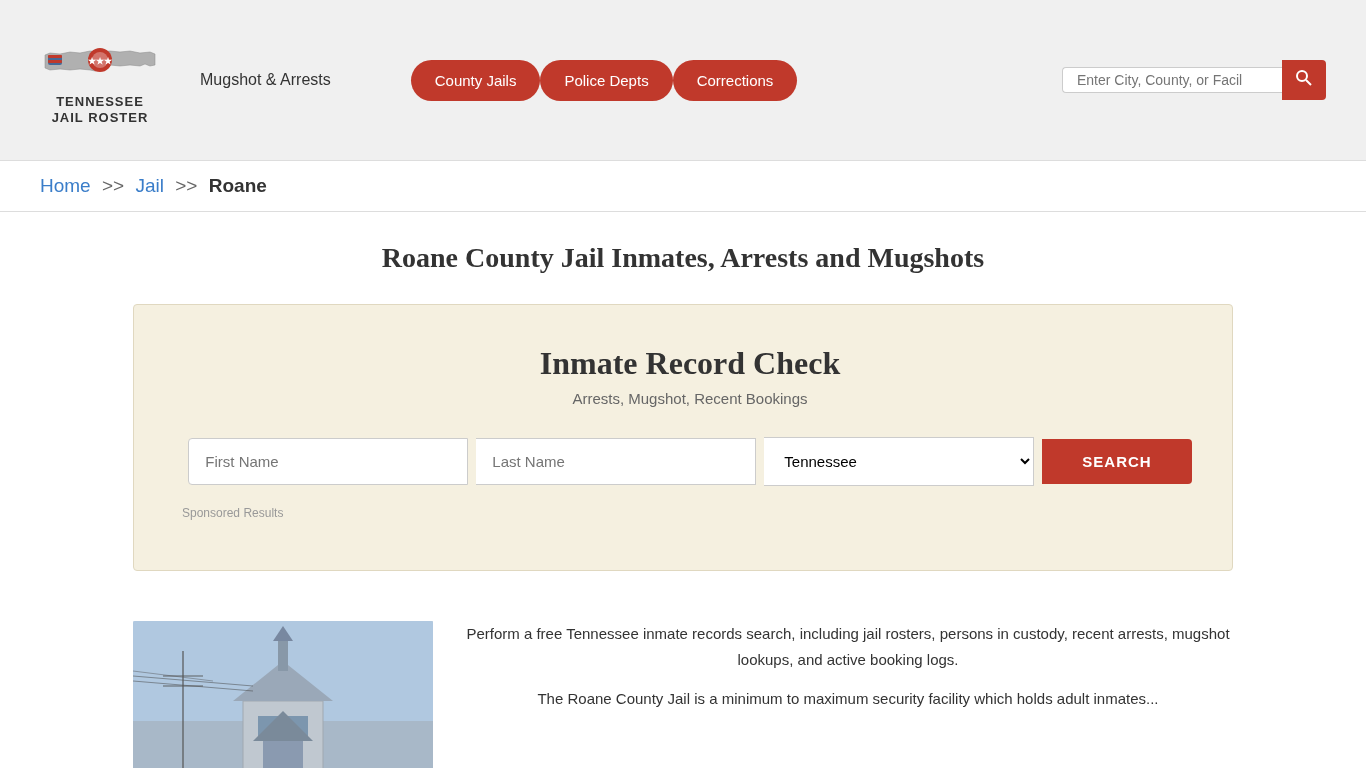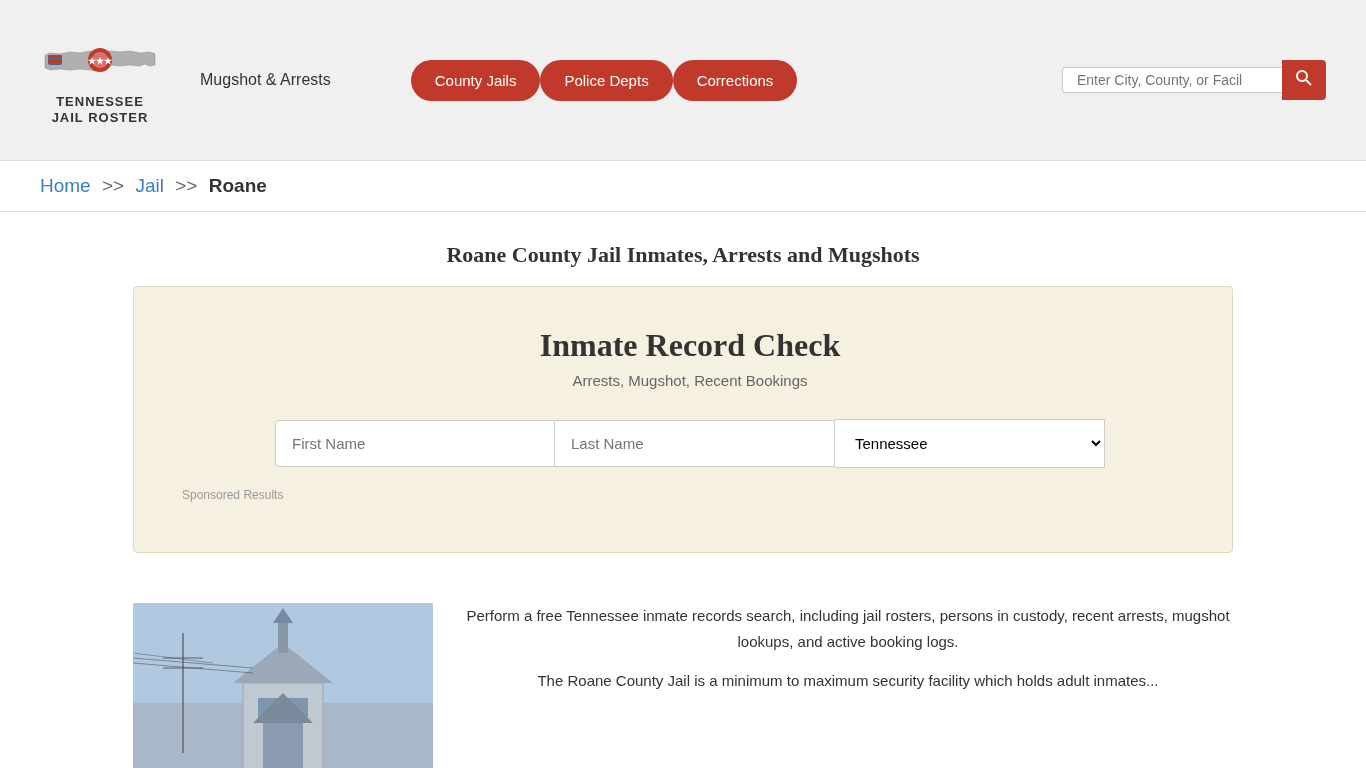--- a/index.html
+++ b/index.html
@@ -100,24 +100,24 @@
 
     
     .main-content {
       background: white;
       max-width: 1366px;
       padding: 30px 40px;
     }
 
     .page-title {
       text-align: center;
-      font-size: 22px;
+      font-size: 28px;
       font-weight: bold;
       color: #333;
-      margin-bottom: 18px;
+      margin-bottom: 30px;
       font-family: Georgia, serif;
     }
 
     
     .record-check-box {
       background: #f5f0e0;
       border: 1px solid #e0d8c0;
       border-radius: 4px;
       padding: 40px 30px 50px 44px;
       max-width: 1100px;
@@ -130,21 +130,21 @@
       font-family: Georgia, serif;
       margin-bottom: 8px;
     }
     .record-check-box .subtitle {
       font-size: 15px;
       color: #666;
       margin-bottom: 30px;
     }
     .search-form {
       display: flex;
-      gap: 0;
+      gap: 8px;
       justify-content: center;
       align-items: center;
     }
     .search-form input[type="text"] {
       padding: 14px 16px;
       font-size: 15px;
       border: 1px solid #ccc;
       flex: 1;
       max-width: 280px;
       outline: none;
@@ -308,20 +308,21 @@
       <input type="text" placeholder="Last Name" style="">
       <select>
         <option>Tennessee</option>
         <option>Alabama</option>
         <option>Georgia</option>
         <option>Kentucky</option>
         <option>Mississippi</option>
         <option>North Carolina</option>
         <option>Virginia</option>
       </select>
+      <button class="search-btn">SEARCH</button>
     </div>
 
     <p class="sponsored-label">Sponsored Results</p>
   </div>
 
   <div class="lower-content">
     <div class="jail-image">
       
       <svg width="300" height="200" viewBox="0 0 300 200" xmlns="http://www.w3.org/2000/svg">
         <rect width="300" height="200" fill="#c8d8e8"></rect>

